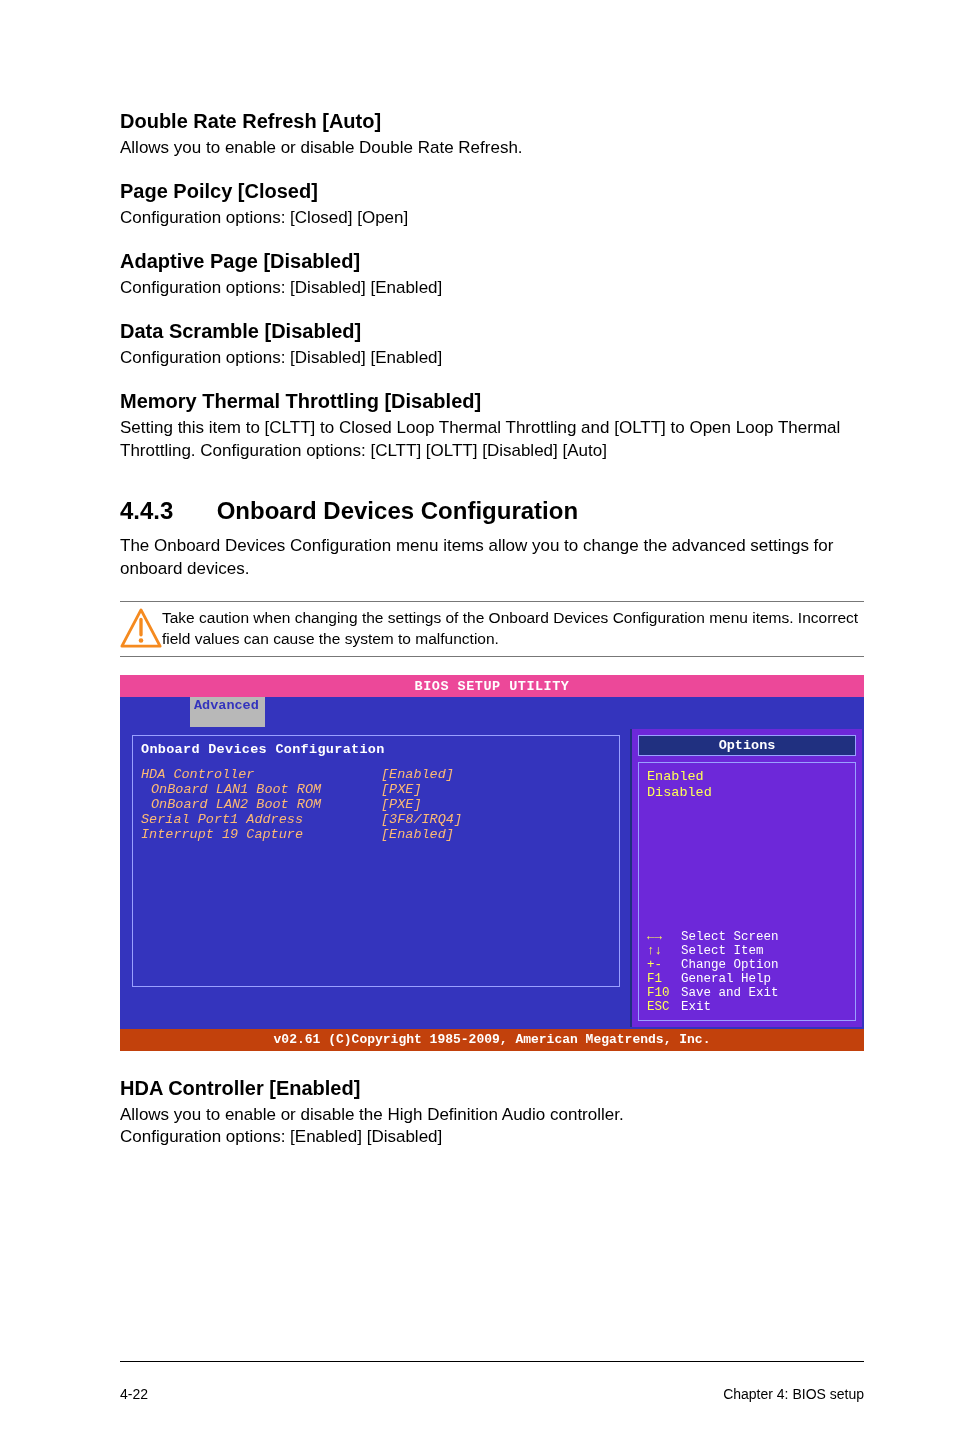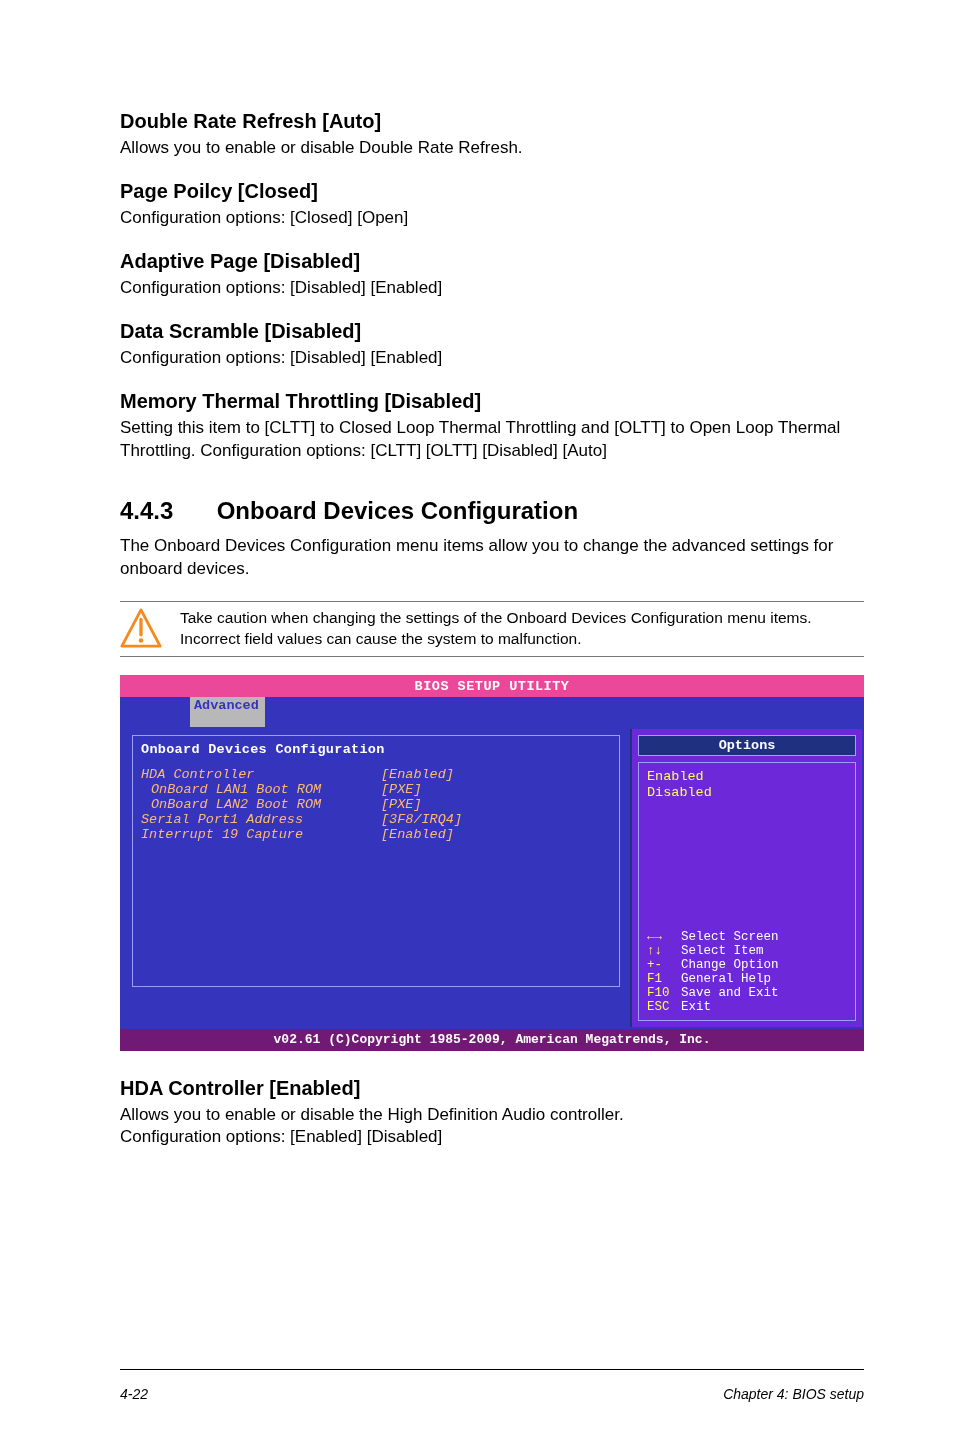--- a/index.html
+++ b/index.html
@@ -24,21 +24,20 @@
   h2.numhead {
     font-size: 24px;
     font-weight: bold;
     margin-top: 34px;
     margin-bottom: 10px;
   }
   .numhead .num { display:inline-block; width:90px; }
   .caution-row {
     display: flex;
     align-items: center;
-    gap: 18px;
     border-top: 1px solid #777;
     border-bottom: 1px solid #777;
     padding: 6px 0 6px 0;
     margin: 7px 0 18px 0;
   }
   .caution-icon {
     width: 42px; height: 42px; flex: 0 0 42px;
     position: relative;
   }
   .caution-icon svg { width:100%; height:100%; display:block; }
@@ -120,39 +119,38 @@
     color: #ffff55;
     flex: 1 1 auto;
     display: flex;
     flex-direction: column;
     justify-content: space-between;
   }
   .options-top div { line-height: 1.25; }
   .nav-help { color: #fff; font-size: 12.5px; }
   .nav-help .ar { color: #ffff55; display:inline-block; width:34px; }
   .bios-footer {
-    background: #701a75;
+    background: #c2410c;
     color: #fff;
     font-weight: bold;
     text-align: center;
     padding: 3px 0 4px 0;
     font-size: 13px;
   }
 
   .page-footer {
     position: absolute;
     bottom: 36px;
     left: 120px;
     right: 90px;
     border-top: 1px solid #000;
-    padding-top: 16px;
+    padding-top: 24px;
     font-size: 14px;
     display: flex;
     justify-content: space-between;
-    font-style: italic;
   }
 </style>
 </head>
 <body>
 
 <h3 class="subhead">Double Rate Refresh [Auto]</h3>
 <p class="body">
   <span>Allows you to enable or disable Double Rate Refresh.</span><br>
 </p>
 

